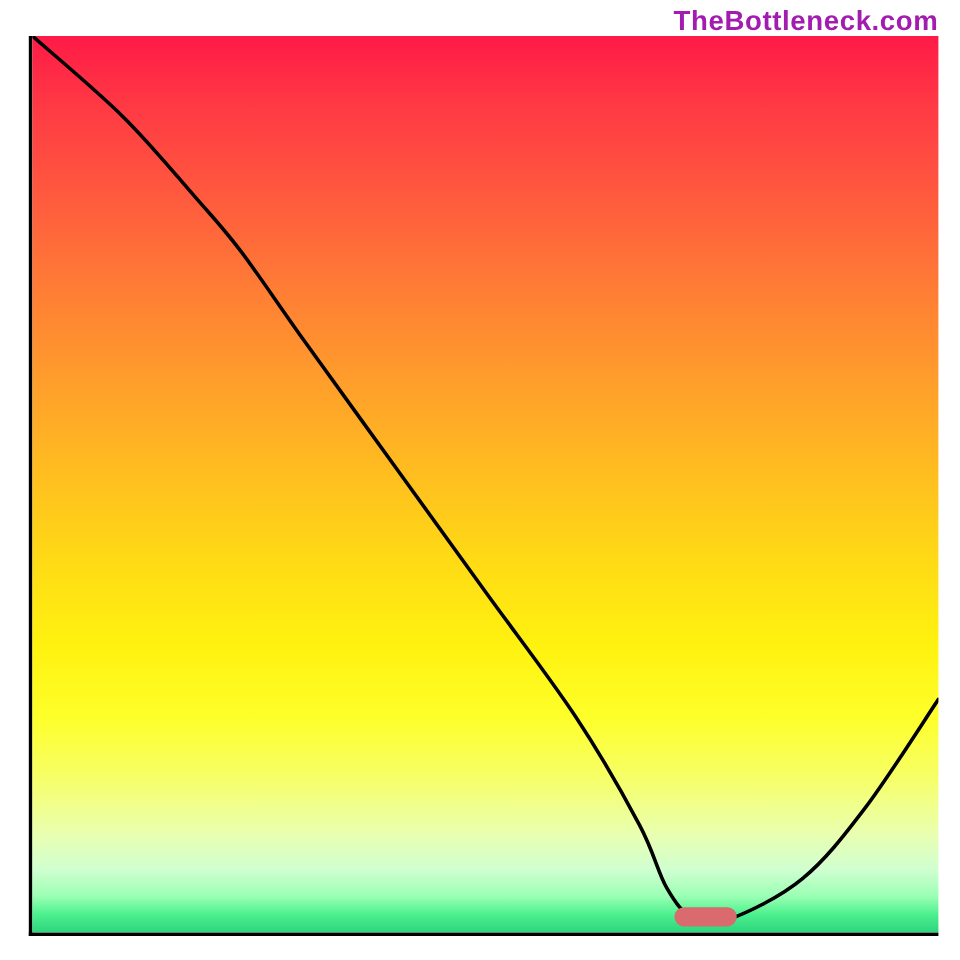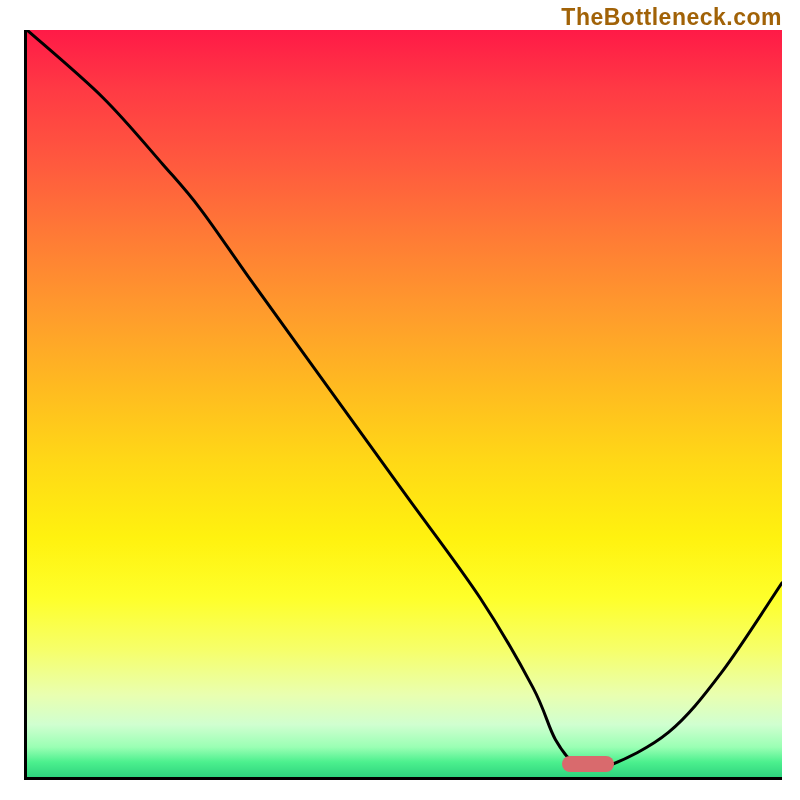--- a/index.html
+++ b/index.html
@@ -9,21 +9,21 @@
     background: #ffffff;
     position: relative;
     font-family: Arial, sans-serif;
   }
   .watermark {
     position: absolute;
     top: 4px;
     right: 18px;
     font-size: 23px;
     font-weight: bold;
-    color: #a16207;
+    color: #a21caf;
     letter-spacing: 0.5px;
     z-index: 10;
   }
   .plot-area {
     position: absolute;
     left: 24px;
     top: 30px;
     width: 758px;
     height: 750px;
     border-left: 3px solid #000;

